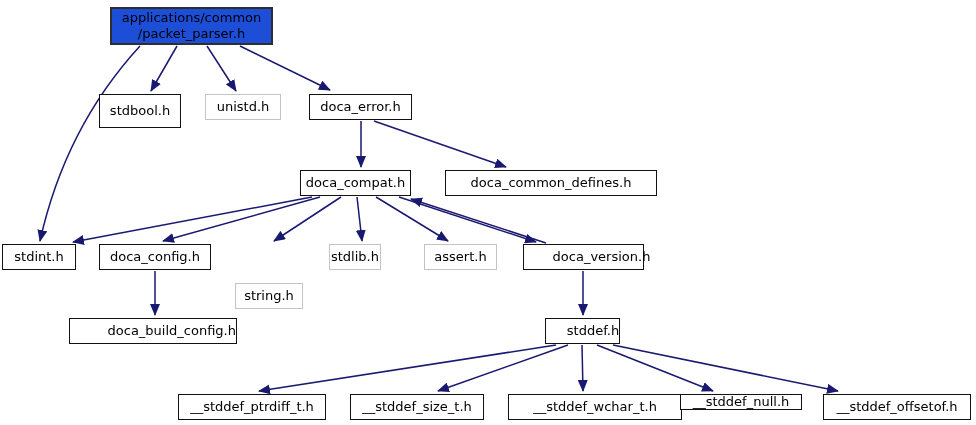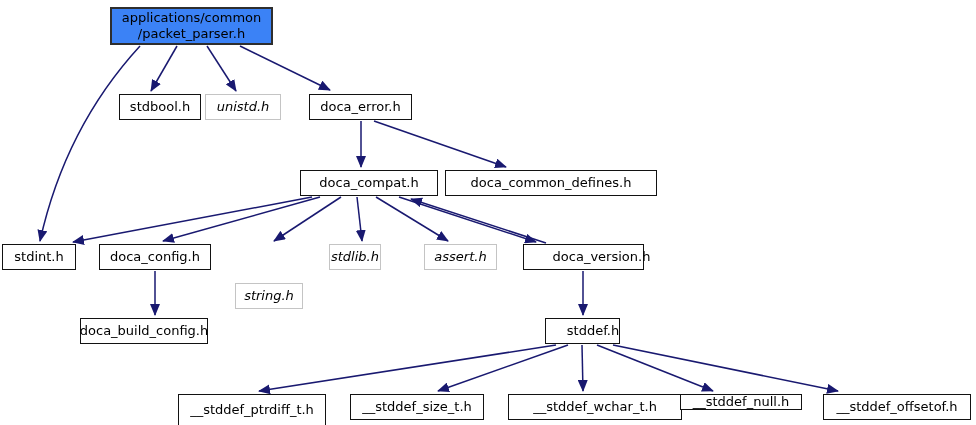--- a/index.html
+++ b/index.html
@@ -31,30 +31,29 @@
     justify-content: center;
     text-align: center;
     font-size: 13px;
     line-height: 1.22;
     color: #000000;
     background: #ffffff;
     white-space: nowrap;
     cursor: default;
   }
   .node.root {
-    background: #3b82f6;
+    background: #1d4ed8;
     border: 2px solid #2e2e2e;
   }
   .node.linked {
     border: 1.5px solid #121212;
     cursor: pointer;
   }
   .node.external {
     border: 1.5px solid #c4c4c4;
-    font-style: italic;
   }
 </style>
 </head>
 <body>
 
 <div id="canvas">
   <svg id="edges" xmlns="http://www.w3.org/2000/svg">
     <defs>
       <marker id="arrowhead" viewBox="0 0 12 10" refX="11" refY="5" markerWidth="12" markerHeight="10" markerUnits="userSpaceOnUse" orient="auto">
         <path d="M0,0 L12,5 L0,10 Z" fill="#191970"></path>
@@ -81,30 +80,30 @@
         <path d="M582,345 L583,391" fill="none" stroke="#191970" stroke-width="1.5" marker-end="url(#arrowhead)"></path>
         <path d="M597,345 L713,391" fill="none" stroke="#191970" stroke-width="1.5" marker-end="url(#arrowhead)"></path>
         <path d="M613,345 L838,391" fill="none" stroke="#191970" stroke-width="1.5" marker-end="url(#arrowhead)"></path>
       </g>
   </svg>
   <div id="nodes">
       <div class="node root" style="left: 110px; top: 7px; width: 163px; height: 38px;">
         <span>applications/common</span>
         <span>/packet_parser.h</span>
       </div>
-      <div class="node linked" style="left: 99px; top: 94px; width: 82px; height: 26px; margin-left: 20px;">
+      <div class="node linked" style="left: 99px; top: 94px; width: 82px; height: 34px;">
         <span>stdbool.h</span>
       </div>
       <div class="node external" style="left: 205px; top: 94px; width: 76px; height: 26px;">
         <span>unistd.h</span>
       </div>
       <div class="node linked" style="left: 309px; top: 94px; width: 103px; height: 26px;">
         <span>doca_error.h</span>
       </div>
-      <div class="node linked" style="left: 300px; top: 170px; width: 138px; height: 26px;">
+      <div class="node linked" style="left: 300px; top: 170px; width: 111px; height: 26px;">
         <span>doca_compat.h</span>
       </div>
       <div class="node linked" style="left: 445px; top: 170px; width: 212px; height: 26px;">
         <span>doca_common_defines.h</span>
       </div>
       <div class="node linked" style="left: 2px; top: 244px; width: 74px; height: 26px;">
         <span>stdint.h</span>
       </div>
       <div class="node linked" style="left: 99px; top: 244px; width: 112px; height: 26px;">
         <span>doca_config.h</span>
@@ -114,27 +113,27 @@
       </div>
       <div class="node external" style="left: 329px; top: 244px; width: 52px; height: 26px; justify-content: center;">
         <span>stdlib.h</span>
       </div>
       <div class="node external" style="left: 424px; top: 244px; width: 73px; height: 26px;">
         <span>assert.h</span>
       </div>
       <div class="node linked" style="left: 523px; top: 244px; width: 121px; height: 26px; padding-left: 36px;">
         <span>doca_version.h</span>
       </div>
-      <div class="node linked" style="left: 80px; top: 318px; width: 128px; height: 26px;">
+      <div class="node linked" style="left: 69px; top: 318px; width: 168px; height: 26px; align-items: flex-end;">
         <span>doca_build_config.h</span>
       </div>
       <div class="node linked" style="left: 545px; top: 318px; width: 75px; height: 26px; padding-left: 21px;">
         <span>stddef.h</span>
       </div>
-      <div class="node linked" style="left: 178px; top: 394px; width: 148px; height: 32px;">
+      <div class="node linked" style="left: 178px; top: 394px; width: 148px; height: 26px;">
         <span>__stddef_ptrdiff_t.h</span>
       </div>
       <div class="node linked" style="left: 350px; top: 394px; width: 134px; height: 26px;">
         <span>__stddef_size_t.h</span>
       </div>
       <div class="node linked" style="left: 508px; top: 394px; width: 174px; height: 26px;">
         <span>__stddef_wchar_t.h</span>
       </div>
       <div class="node linked" style="left: 680px; top: 394px; width: 122px; height: 16px;">
         <span>__stddef_null.h</span>

